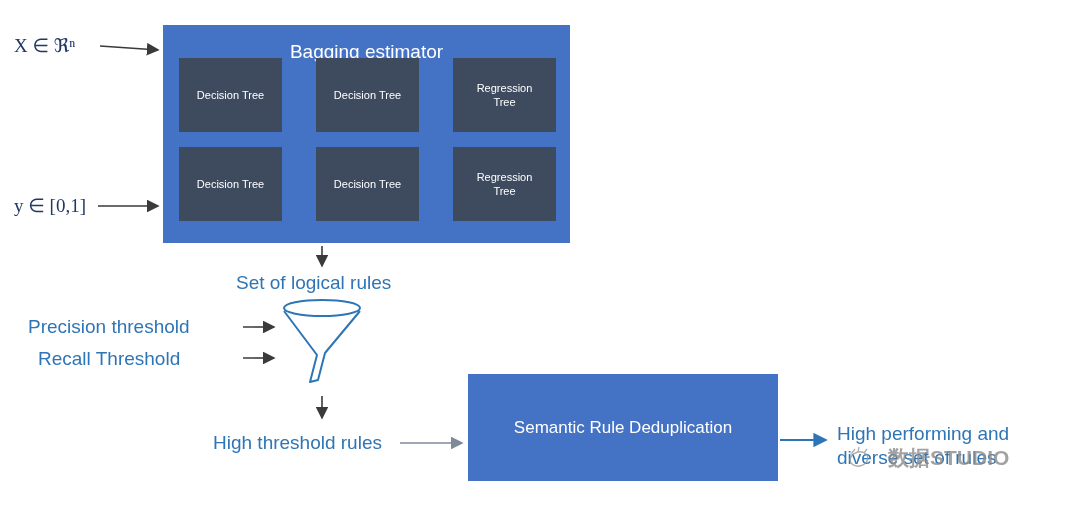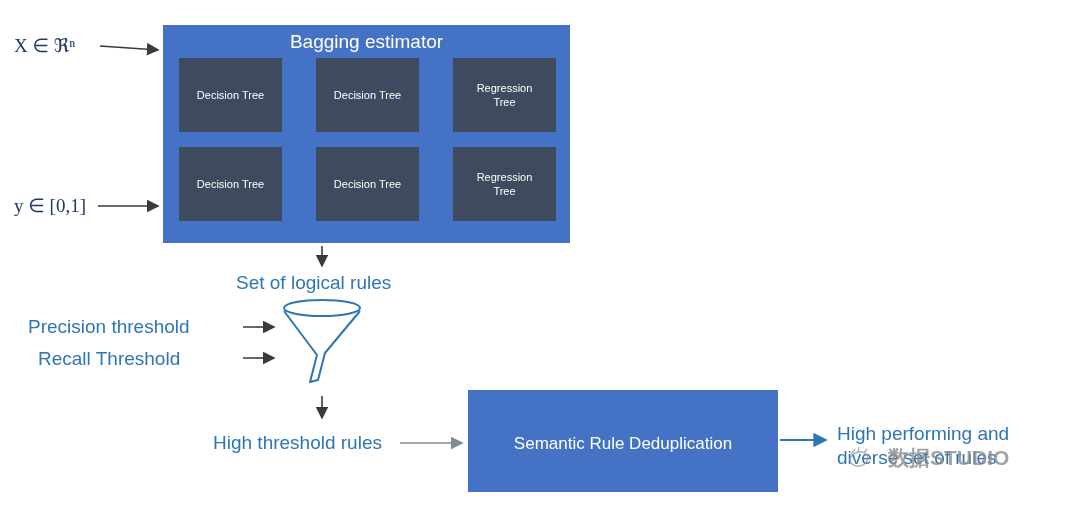--- a/index.html
+++ b/index.html
@@ -28,21 +28,21 @@
     position:absolute;
     left:163px;top:25px;
     width:407px;height:218px;
     background:#4472c4;
     box-sizing:border-box;
   }
   .bagging-title{
     text-align:center;
     color:#ffffff;
     font-size:19px;
-    padding-top:6px;
+    padding-top:16px;
     height:33px;
     box-sizing:border-box;
   }
   .tree-grid{
     display:grid;
     grid-template-columns:repeat(3,103px);
     grid-template-rows:repeat(2,74px);
     column-gap:34px;
     row-gap:15px;
     padding:0 16px;
@@ -54,21 +54,21 @@
     display:flex;
     align-items:center;
     justify-content:center;
     text-align:center;
     padding:14px;
     box-sizing:border-box;
     line-height:1.3;
   }
   .dedup-box{
     position:absolute;
-    left:468px;top:390px;
+    left:468px;top:374px;
     width:310px;height:107px;
     background:#4472c4;
     display:flex;
     align-items:center;
     justify-content:center;
   }
   .dedup-label{
     color:#ffffff;
     font-size:17px;
     text-align:center;

